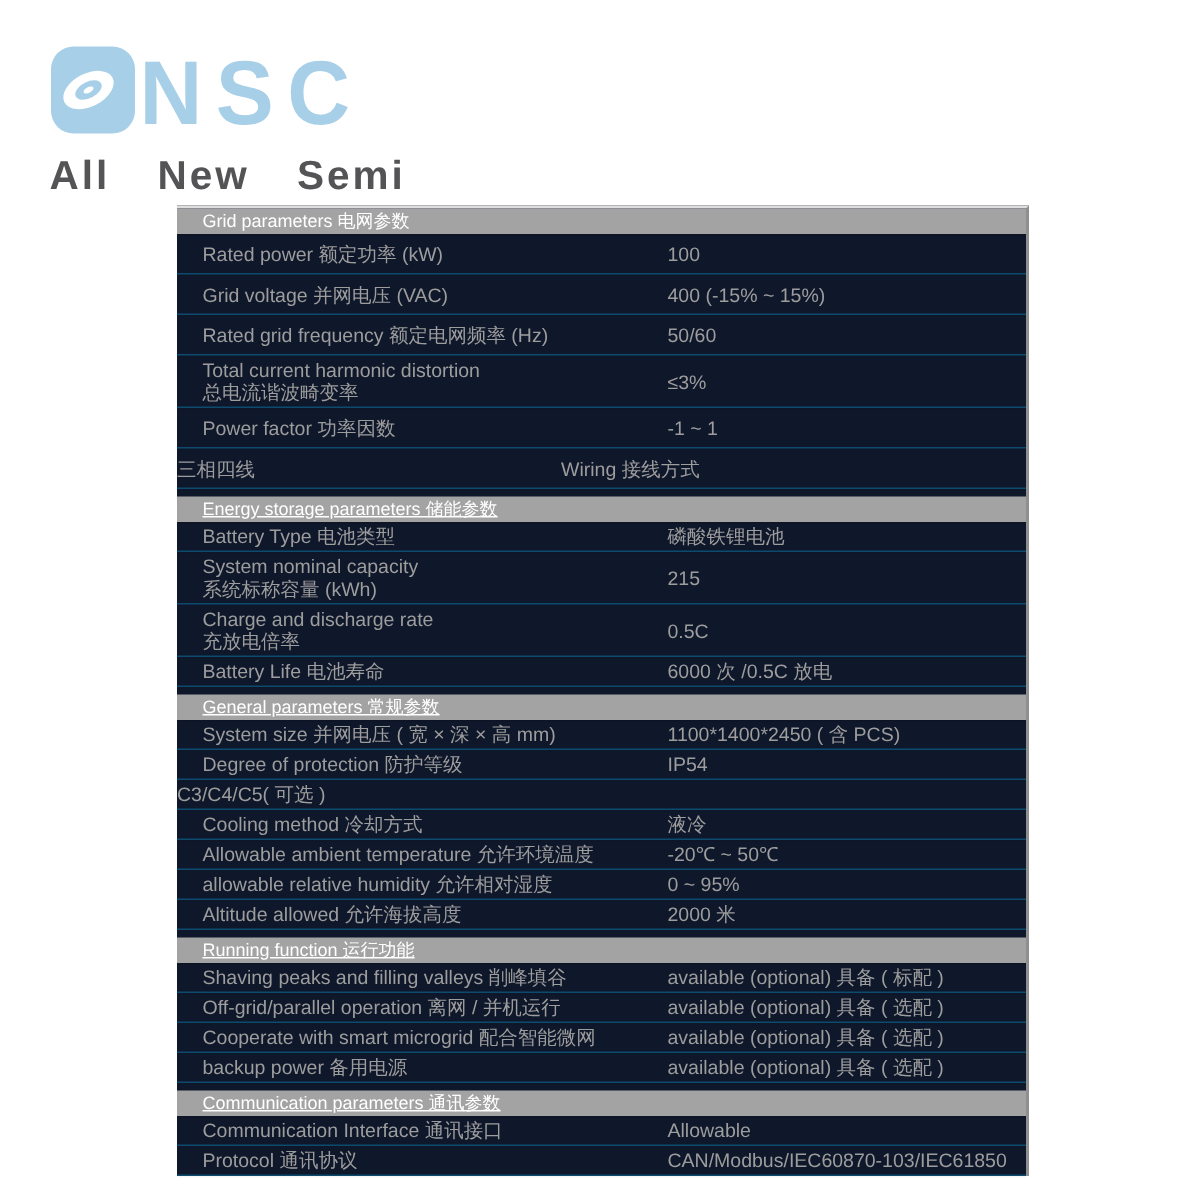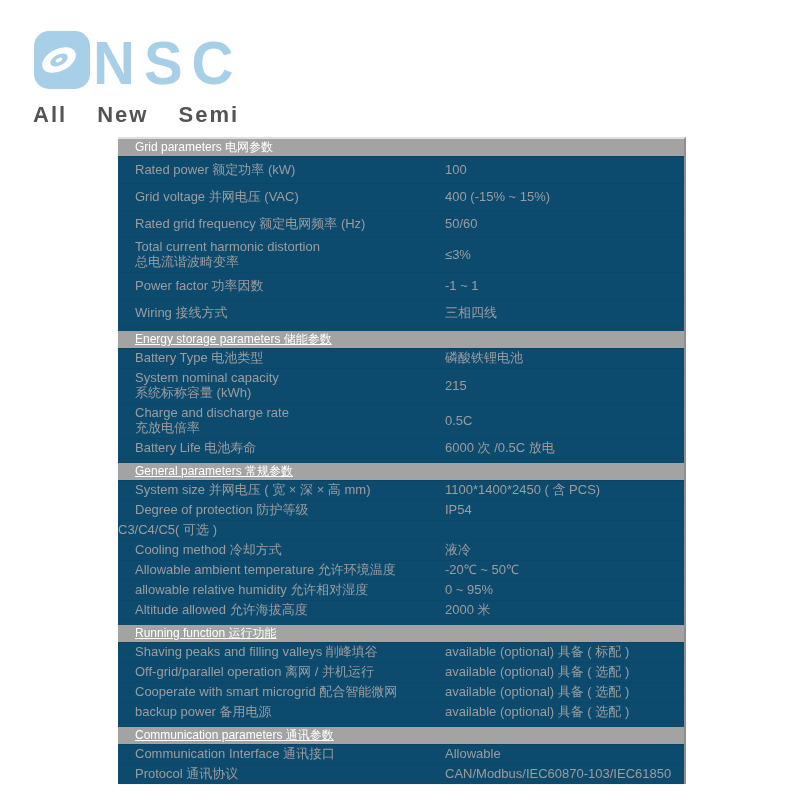--- a/index.html
+++ b/index.html
@@ -4,25 +4,25 @@
 <style>
   * { margin:0; padding:0; box-sizing:border-box; }
   html,body { width:800px; height:800px; background:#ffffff; font-family:"Liberation Sans", sans-serif; }
   .page { position:relative; width:800px; height:795px; background:#fff; overflow:hidden; }
 
   
   .brand { position:absolute; left:33px; top:18px; }
   .logo { display:flex; align-items:flex-end; height:72px; }
   .logo-a { display:block; }
   .logo-text { font-size:58px; font-weight:bold; color:#a7cfe7; letter-spacing:9px; line-height:0.92; transform:scaleY(1.04); transform-origin:bottom; }
-  .tagline { margin-top:12px; font-size:22px; font-weight:bold; color:#545456; letter-spacing:2px; word-spacing:22px; }
+  .tagline { margin-top:12px; font-size:27px; font-weight:bold; color:#545456; letter-spacing:2px; word-spacing:22px; }
 
   
   .spec-table { position:absolute; left:118px; top:137px; width:568px;
-                border-top:2px solid #dedede; border-right:2px solid #8f8f8f; background:#0c4a6e; }
+                border-top:2px solid #dedede; border-right:2px solid #8f8f8f; background:#0f172a; }
   .sec-header { height:17px; background:#a3a3a3; color:#ffffff; font-size:12px; line-height:17px;
                 padding-left:17px; box-shadow:0 1px 0 rgba(0,0,0,0.10); }
   .sec { margin-top:0; }
   .sec + .sec .sec-header { margin-top:5px;text-decoration:underline; }
   .row { display:flex; align-items:center; min-height:20px; border-bottom:1px solid #0c4a6e;
          box-shadow:0 1px 0 rgba(0,0,0,0.03); }
   .sec-grid .row { min-height:27px; }
   .cell { color:#9d9d9d; font-size:13px; line-height:15px; }
   .label { width:327px; padding:2px 4px 2px 17px; }
   .value { flex:1; padding:2px 4px 2px 0; }
@@ -74,24 +74,24 @@
         </div>
         <div class="cell value">≤3%</div>
       </div>
       <div class="row">
         <div class="cell label">
             <div>Power factor 功率因数</div>
           </div>
         <div class="cell value">-1 ~ 1</div>
       </div>
       <div class="row">
+        <div class="cell value">三相四线</div>
         <div class="cell label">
             <div>Wiring 接线方式</div>
           </div>
-        <div class="cell value">三相四线</div>
       </div>
     </section>
 
     <section class="sec">
       <div class="sec-header">Energy storage parameters 储能参数</div>
       <div class="row">
         <div class="cell label">
             <div>Battery Type 电池类型</div>
           </div>
         <div class="cell value">磷酸铁锂电池</div>

